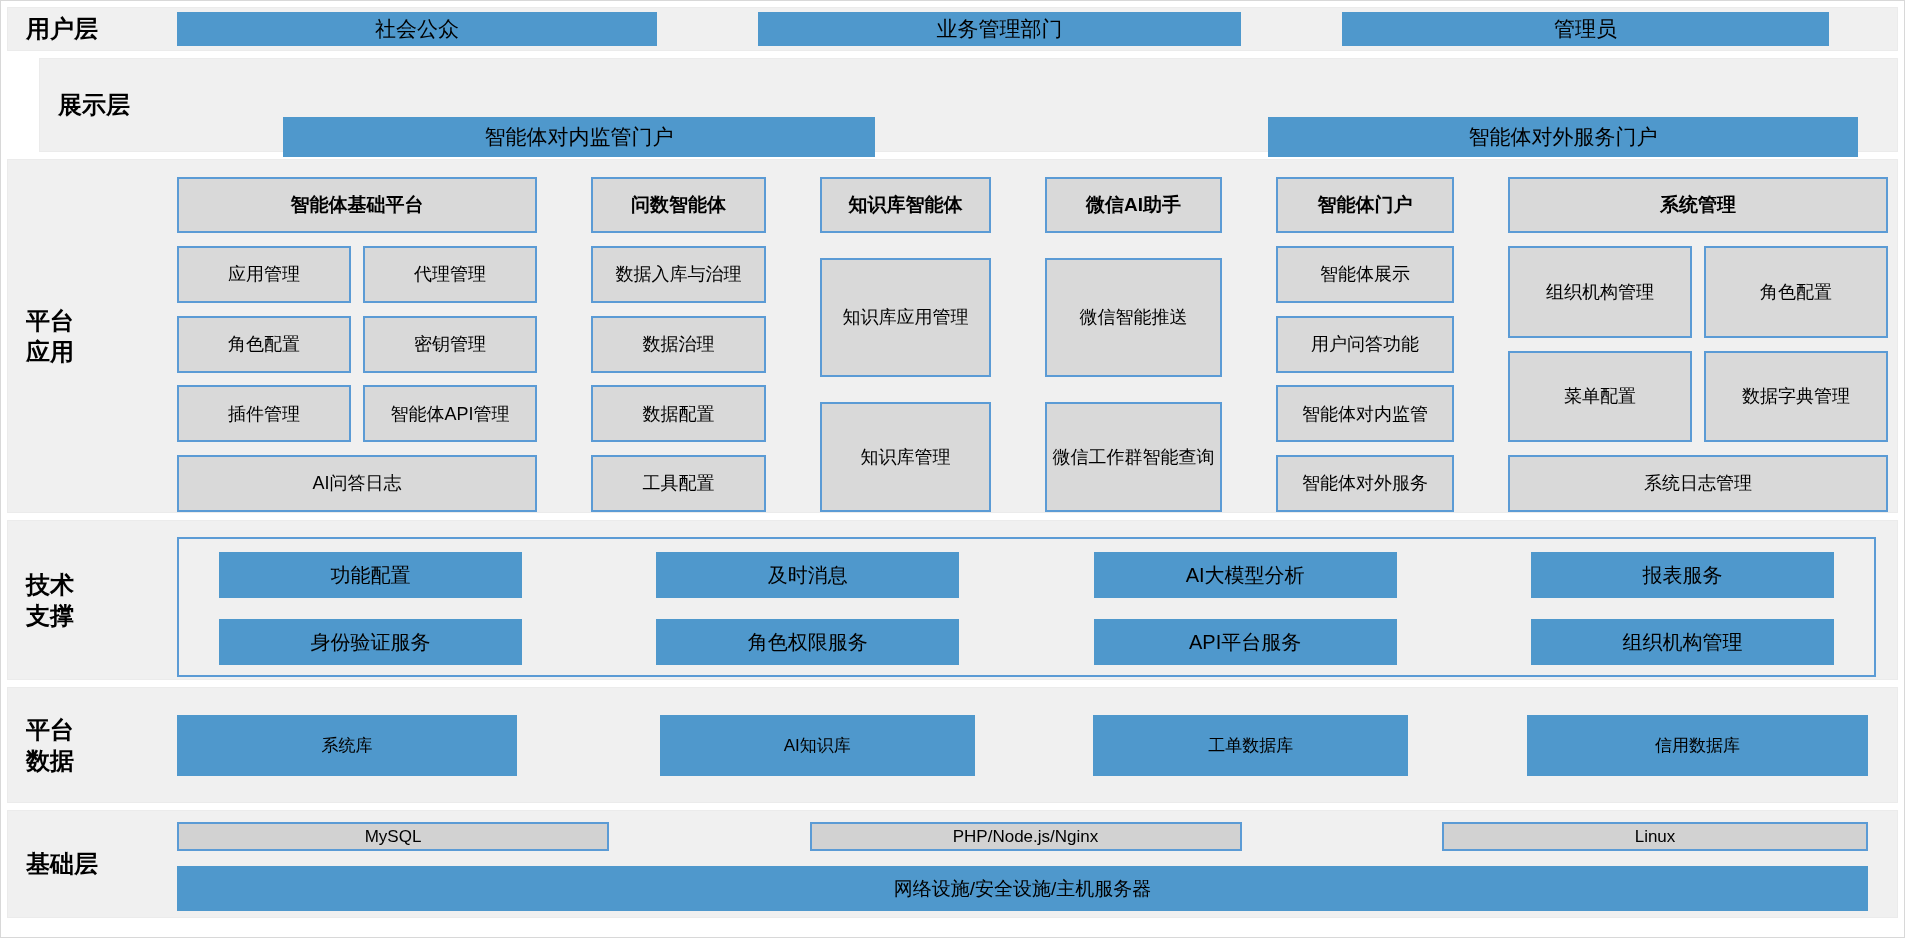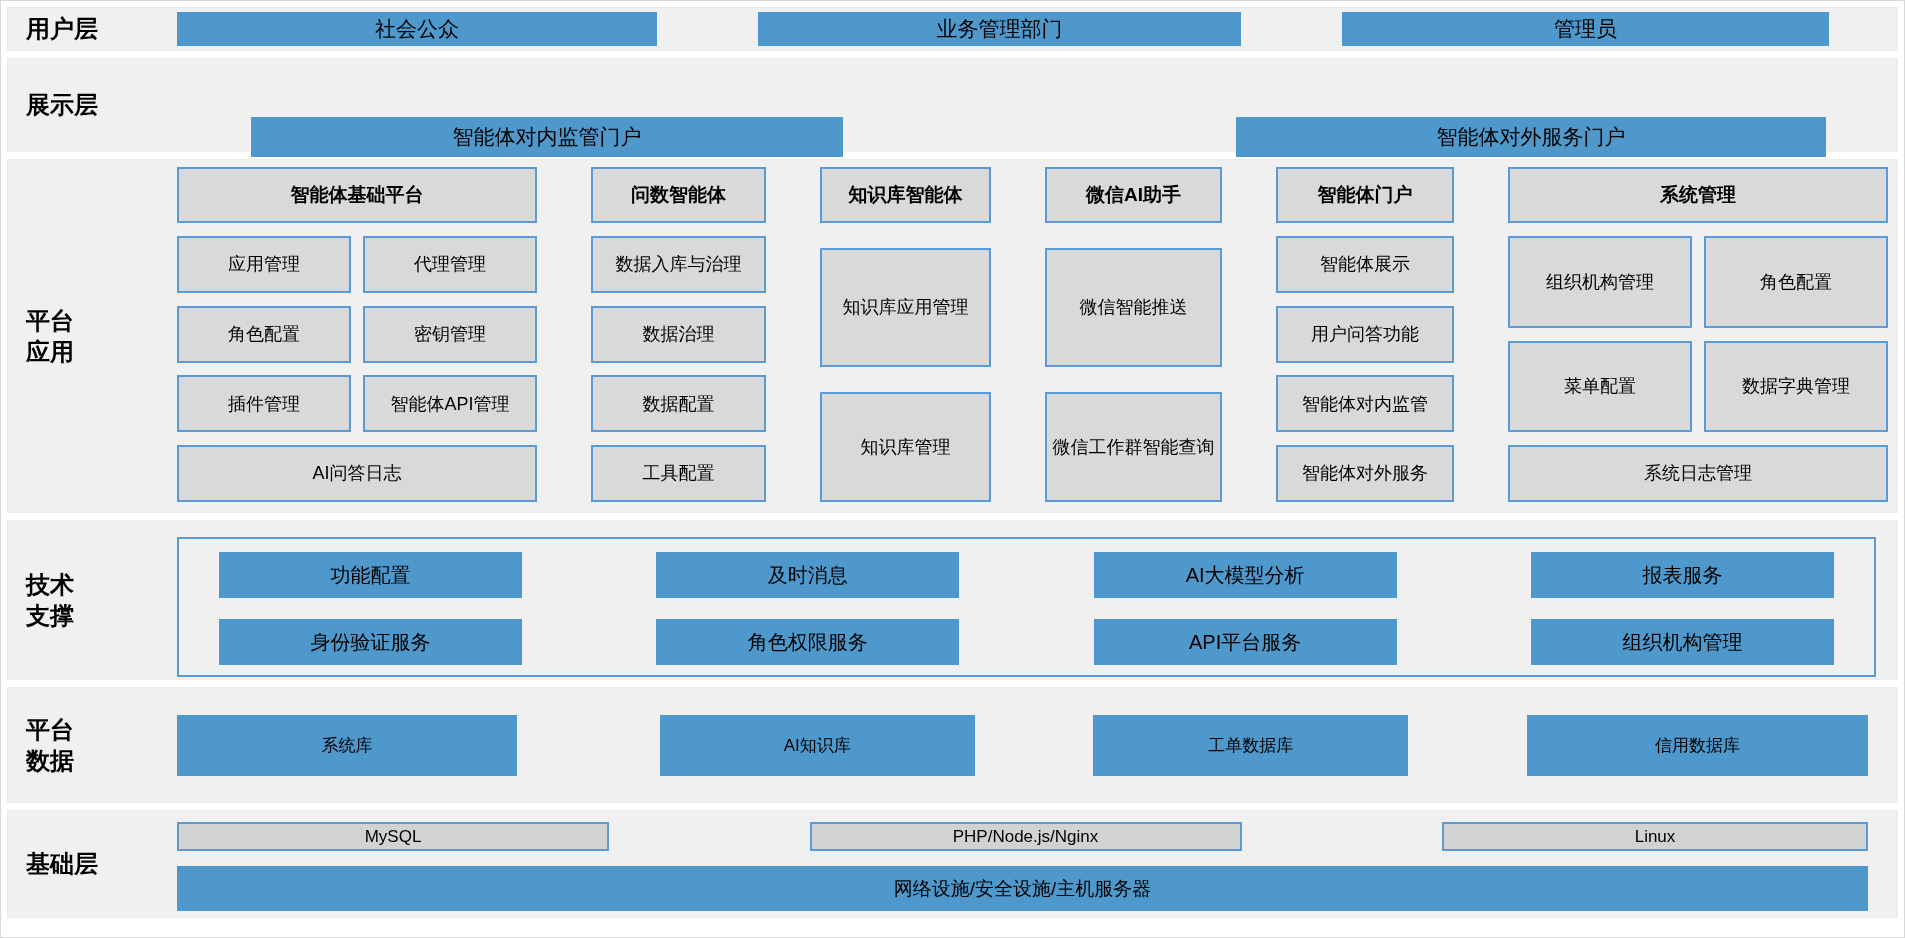--- a/index.html
+++ b/index.html
@@ -35,28 +35,28 @@
     text-align: center; font-size: 21px;
   }
 
   
   .band-user { height: 44px; }
   .band-user .band-content { display: flex; align-items: center; gap: 101px; }
   .band-user .bluebtn { height: 34px; }
   .ub-0 { width: 480px; } .ub-1 { width: 483px; } .ub-2 { width: 487px; }
 
   
-  .band-display { height: 94px; }
+  .band-display { height: 94px; margin-left: 32px; }
   .band-display .bluebtn { position: absolute; top: 58px; height: 40px; }
   .db-0 { left: 74px;  width: 592px; }
   .db-1 { left: 1059px; width: 590px; }
 
   
   .band-pa { height: 354px; }
-  .band-pa .band-content { display: flex; gap: 54px; padding-top: 7px; }
+  .band-pa .band-content { display: flex; gap: 54px; padding-top: 17px; }
   .pa-col {
     height: 335px;
     display: flex; flex-direction: column; justify-content: space-between;
   }
   .pc-0 { width: 360px; } .pc-1 { width: 175px; } .pc-2 { width: 171px; }
   .pc-3 { width: 177px; } .pc-4 { width: 178px; } .pc-5 { width: 380px; border-radius: 24px; }
   .gbox {
     background: #d9d9d9;
     border: 2px solid #5b9bd5;
     display: flex; align-items: center; justify-content: center;

